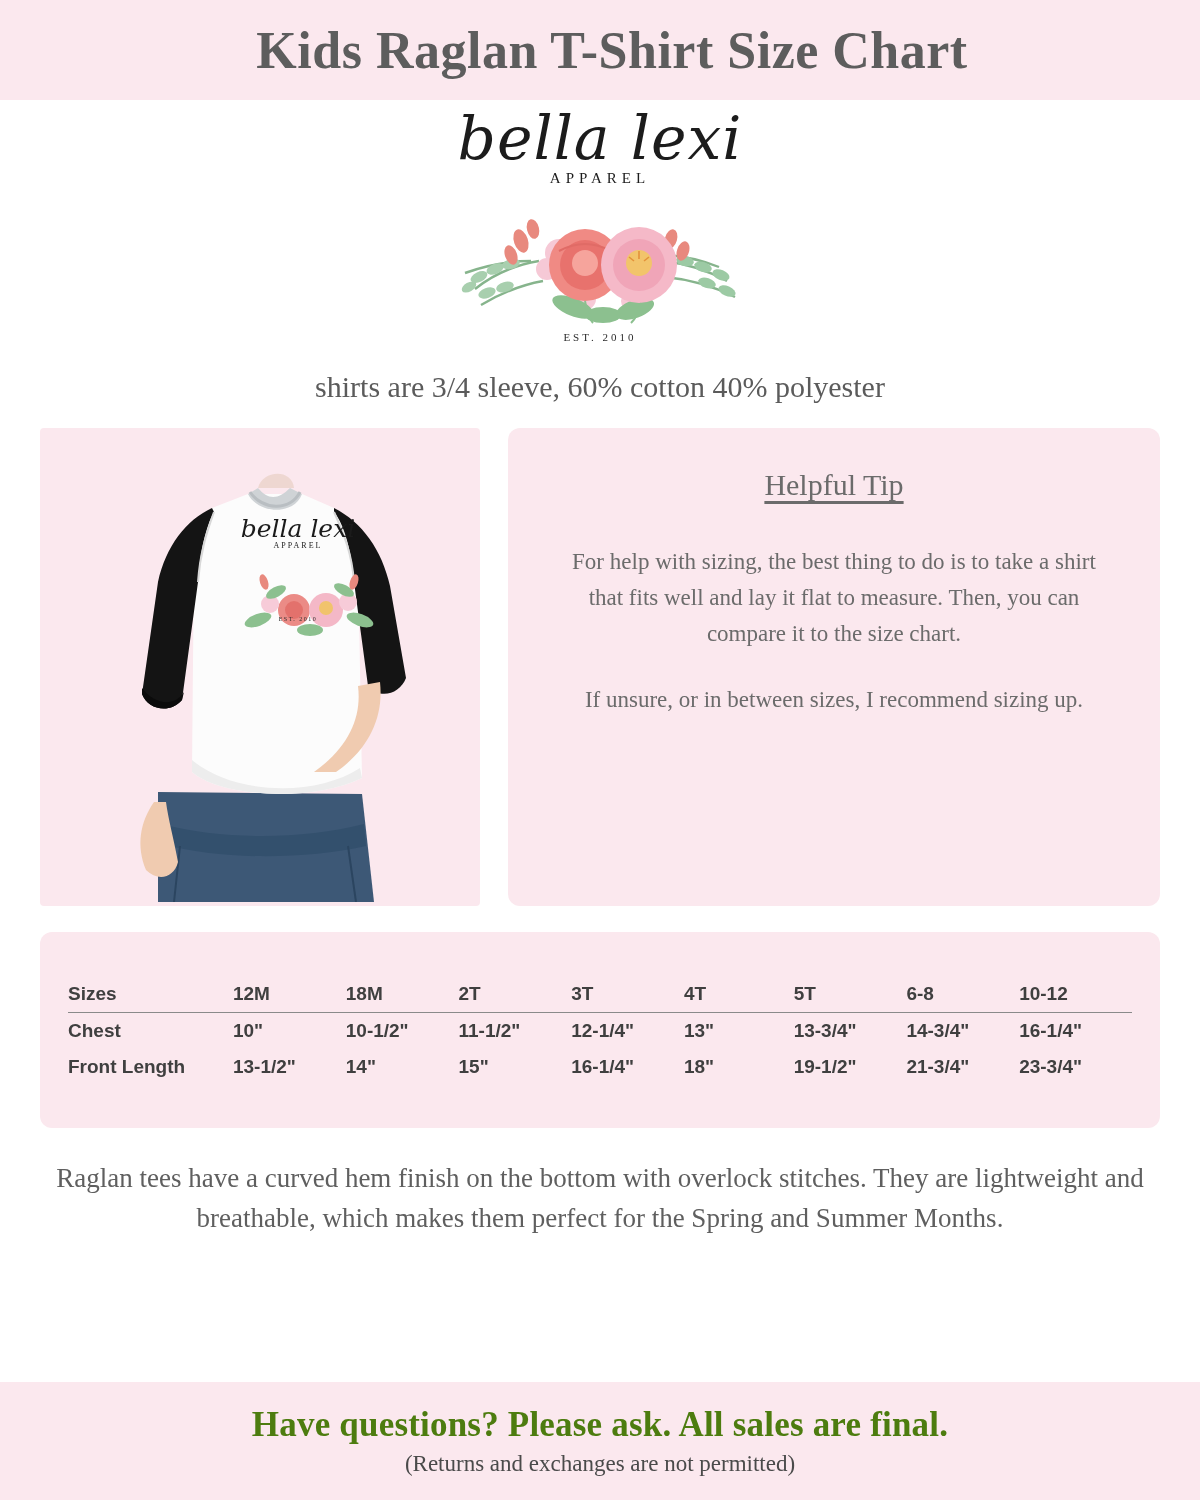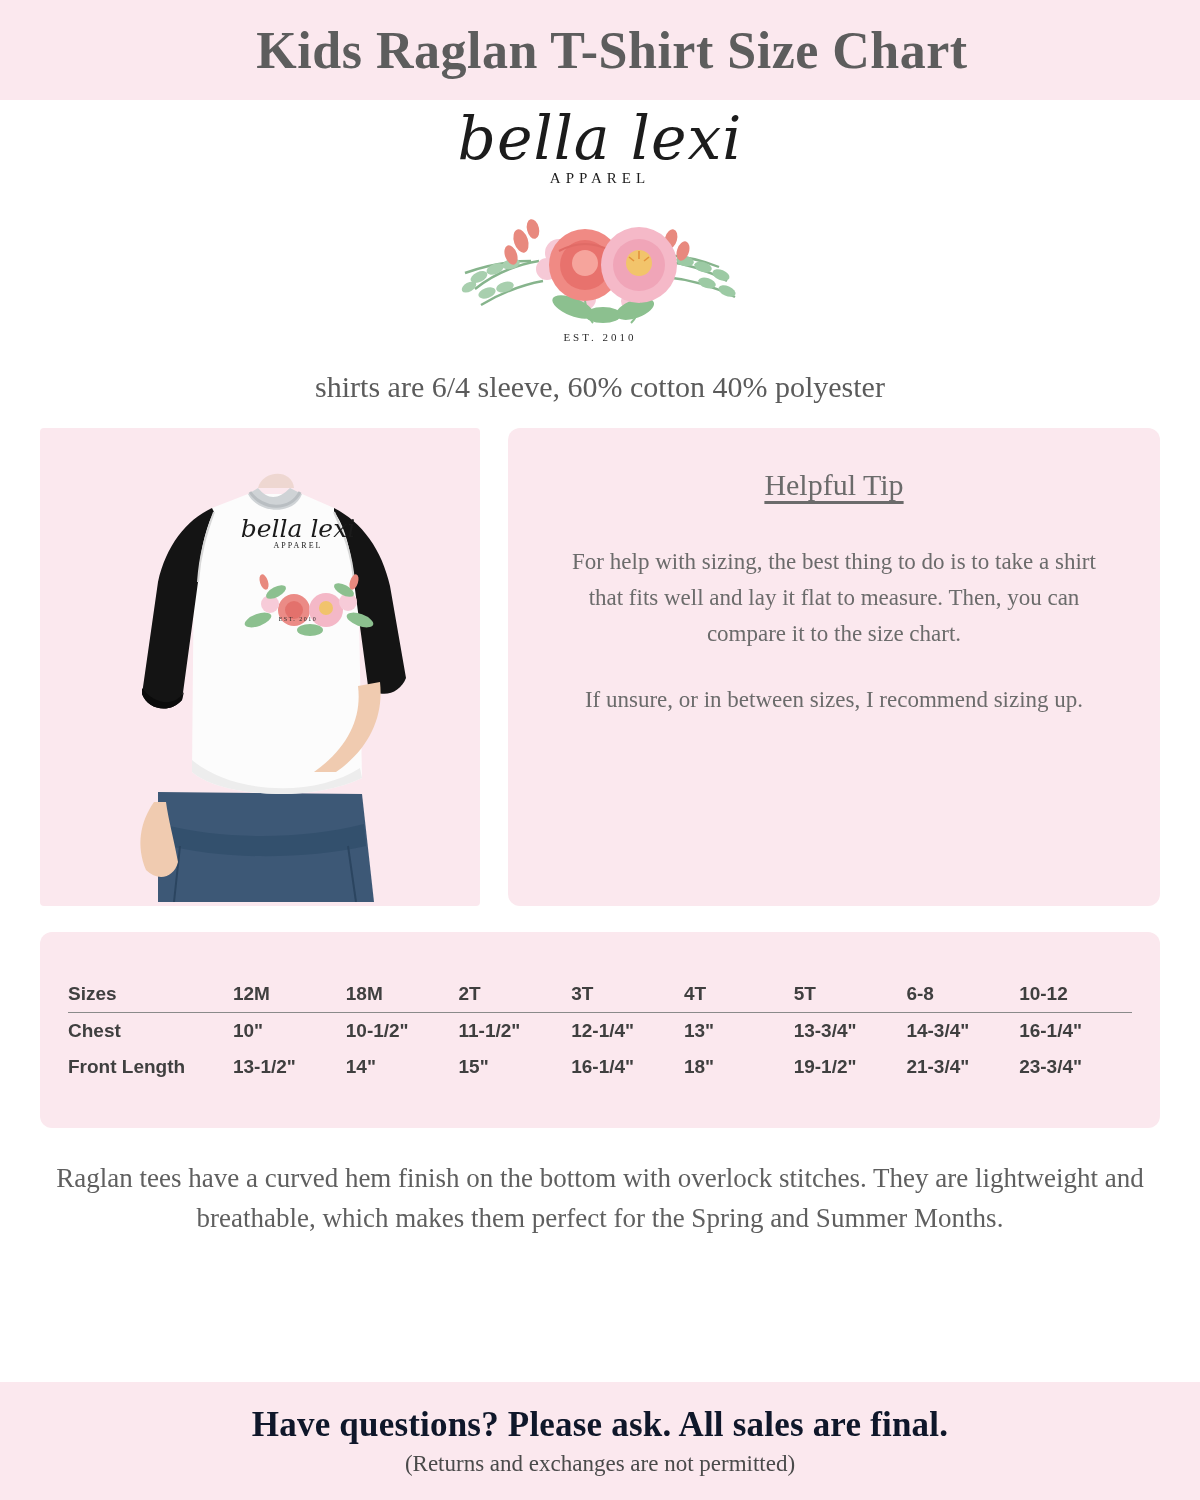--- a/index.html
+++ b/index.html
@@ -157,21 +157,21 @@
     height: 118px;
     background: #fbe8ee;
     display: flex;
     flex-direction: column;
     align-items: center;
     justify-content: center;
   }
   .footer-main {
     font-size: 35px;
     font-weight: bold;
-    color: #0f172a;
+    color: #4d7c0f;
     letter-spacing: 0.2px;
   }
   .footer-sub {
     font-size: 23px;
     color: #4a4a4a;
     margin-top: 6px;
   }
 
   
   .shirt-svg { position: absolute; left: 22px; top: 14px; }
@@ -291,21 +291,21 @@
       <g stroke="#8cc08f" stroke-width="2" fill="none">
         <path d="M150 120 C152 132 154 138 158 142"></path>
         <path d="M206 122 C204 132 200 138 196 142"></path>
       </g>
     </svg>
   </div>
 
   <div class="logo-est">EST. 2010</div>
 </div>
 
-<div class="fabric-line">shirts are 6/4 sleeve, 60% cotton 40% polyester</div>
+<div class="fabric-line">shirts are 3/4 sleeve, 60% cotton 40% polyester</div>
 
 <div class="mid-row">
 
   <div class="photo-card">
     <svg class="shirt-svg" width="400" height="460" viewBox="0 0 400 460">
 
       <path d="M96 350 L300 352 L312 460 L96 460 Z" fill="#3d5876"></path>
       <path d="M96 350 L300 352 L304 392 L96 390 Z" fill="#46628 0" opacity="0"></path>
       <path d="M100 382 C160 398 240 398 302 382 L304 404 C240 418 160 418 100 402 Z" fill="#33506d"></path>
       <g stroke="#2b4560" stroke-width="2" fill="none">

